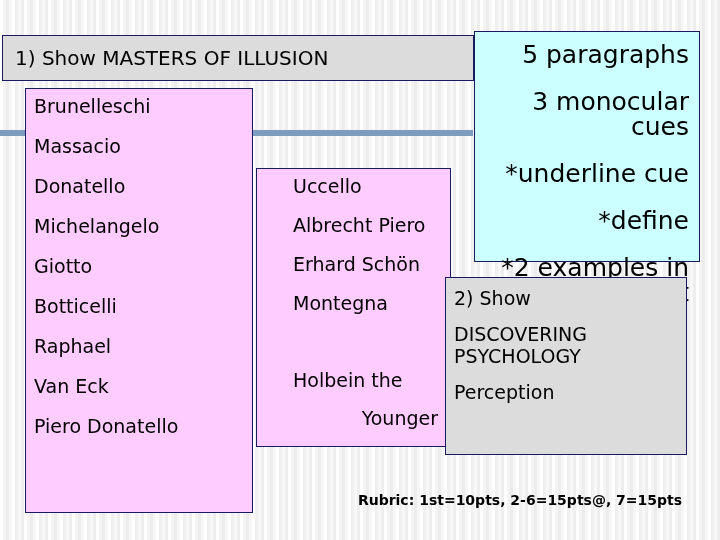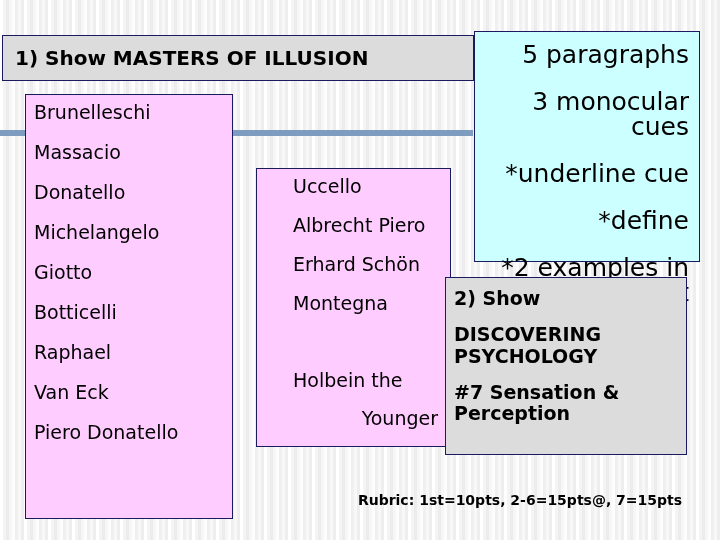--- a/index.html
+++ b/index.html
@@ -41,21 +41,21 @@
   }
 
   
   .box {
     position: absolute;
     box-sizing: border-box;
     border: 1px solid #1a1a5e;
     color: #000000;
     line-height: 1.0;
   }
-  .box-gray  { background-color: #dcdcdc; font-weight: bold; }
+  .box-gray  { background-color: #dcdcdc; }
   .box-pink  { background-color: #ffccff; }
   .box-cyan  { background-color: #ccffff; }
 
   
   #title-banner {
     left: 2px;
     top: 35px;
     width: 472px;
     height: 46px;
     display: flex;
@@ -65,23 +65,22 @@
   }
 
   
   .artist-box {
     padding: 8px 0 0 8px;
     font-size: 19px;
   }
   #artists-left {
     left: 25px;
     top: 88px;
-    width: 208px;
+    width: 228px;
     height: 425px;
-    margin-top: 6px;
   }
   #artists-middle {
     left: 256px;
     top: 168px;
     width: 195px;
     height: 279px;
     padding-left: 36px;
   }
   .artist-item {
     margin: 0 0 21px 0;
@@ -185,20 +184,19 @@
     </div>
   </div>
 
   <div id="video-box" class="box box-gray">
     <div class="video-line">2) Show</div>
     <div class="video-line">
       <div>DISCOVERING</div>
       <div>PSYCHOLOGY</div>
     </div>
     <div class="video-line">
-      <div>#7 Sensation &amp;</div>
       <div>Perception</div>
     </div>
   </div>
 
   <div id="rubric">Rubric: 1st=10pts, 2-6=15pts@, 7=15pts</div>
 
 </div>
 
 </body></html>

